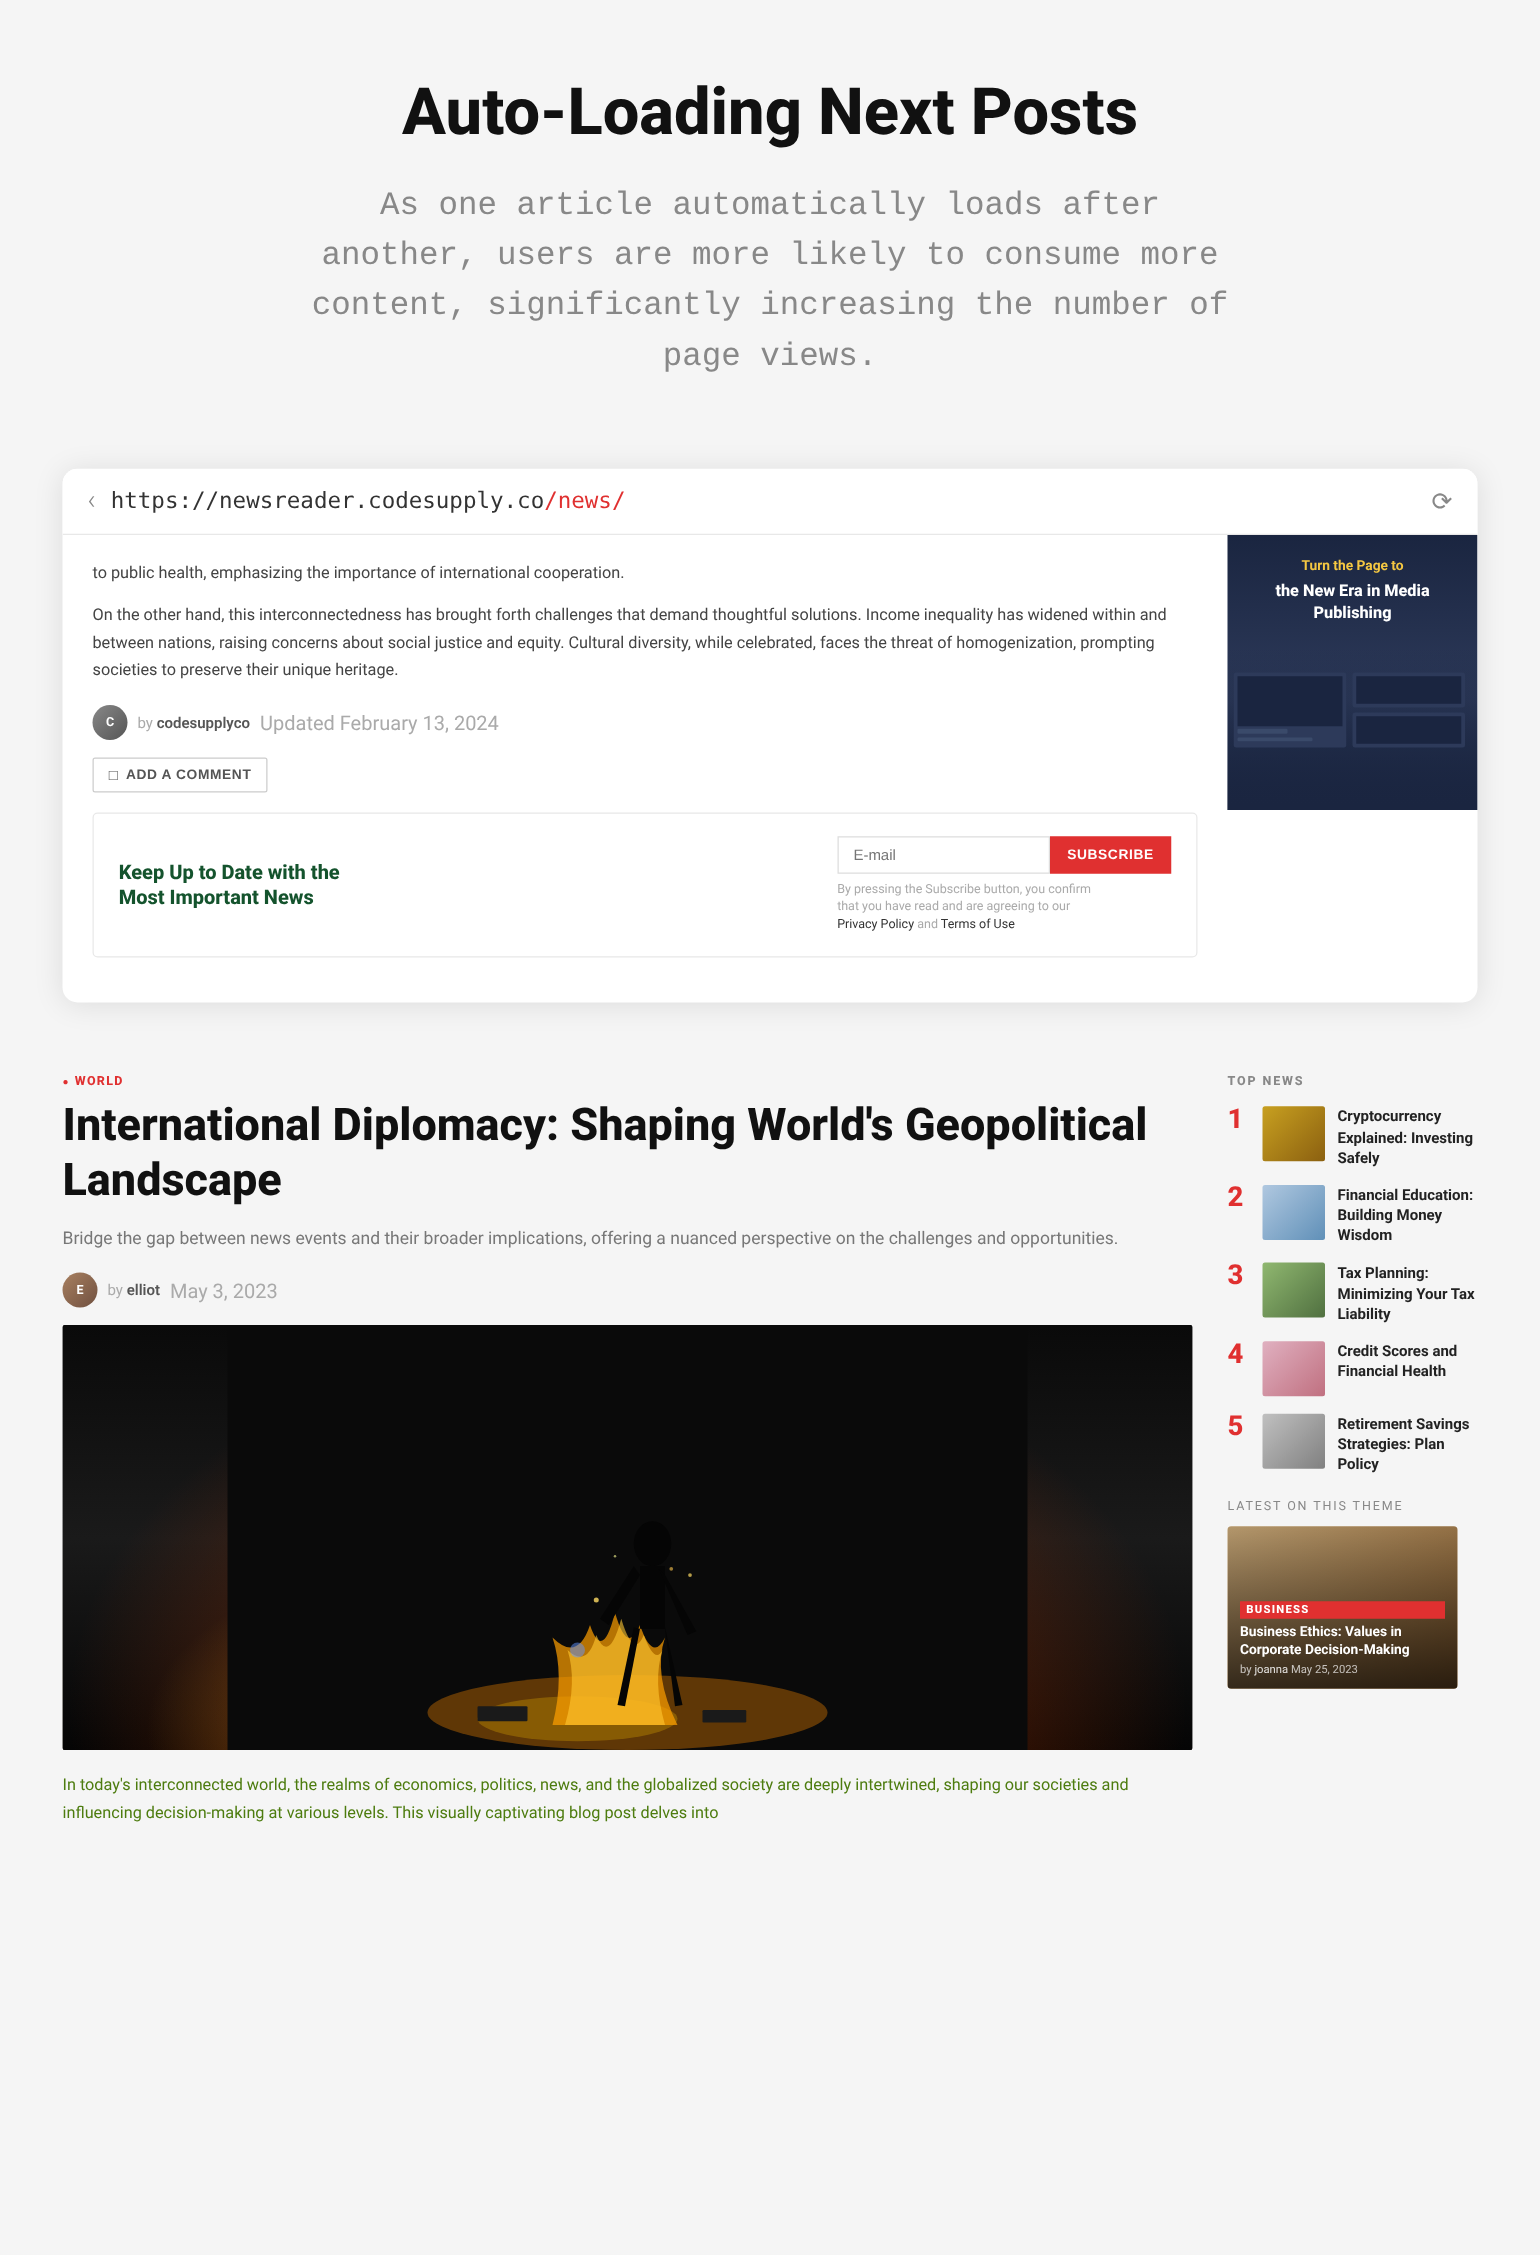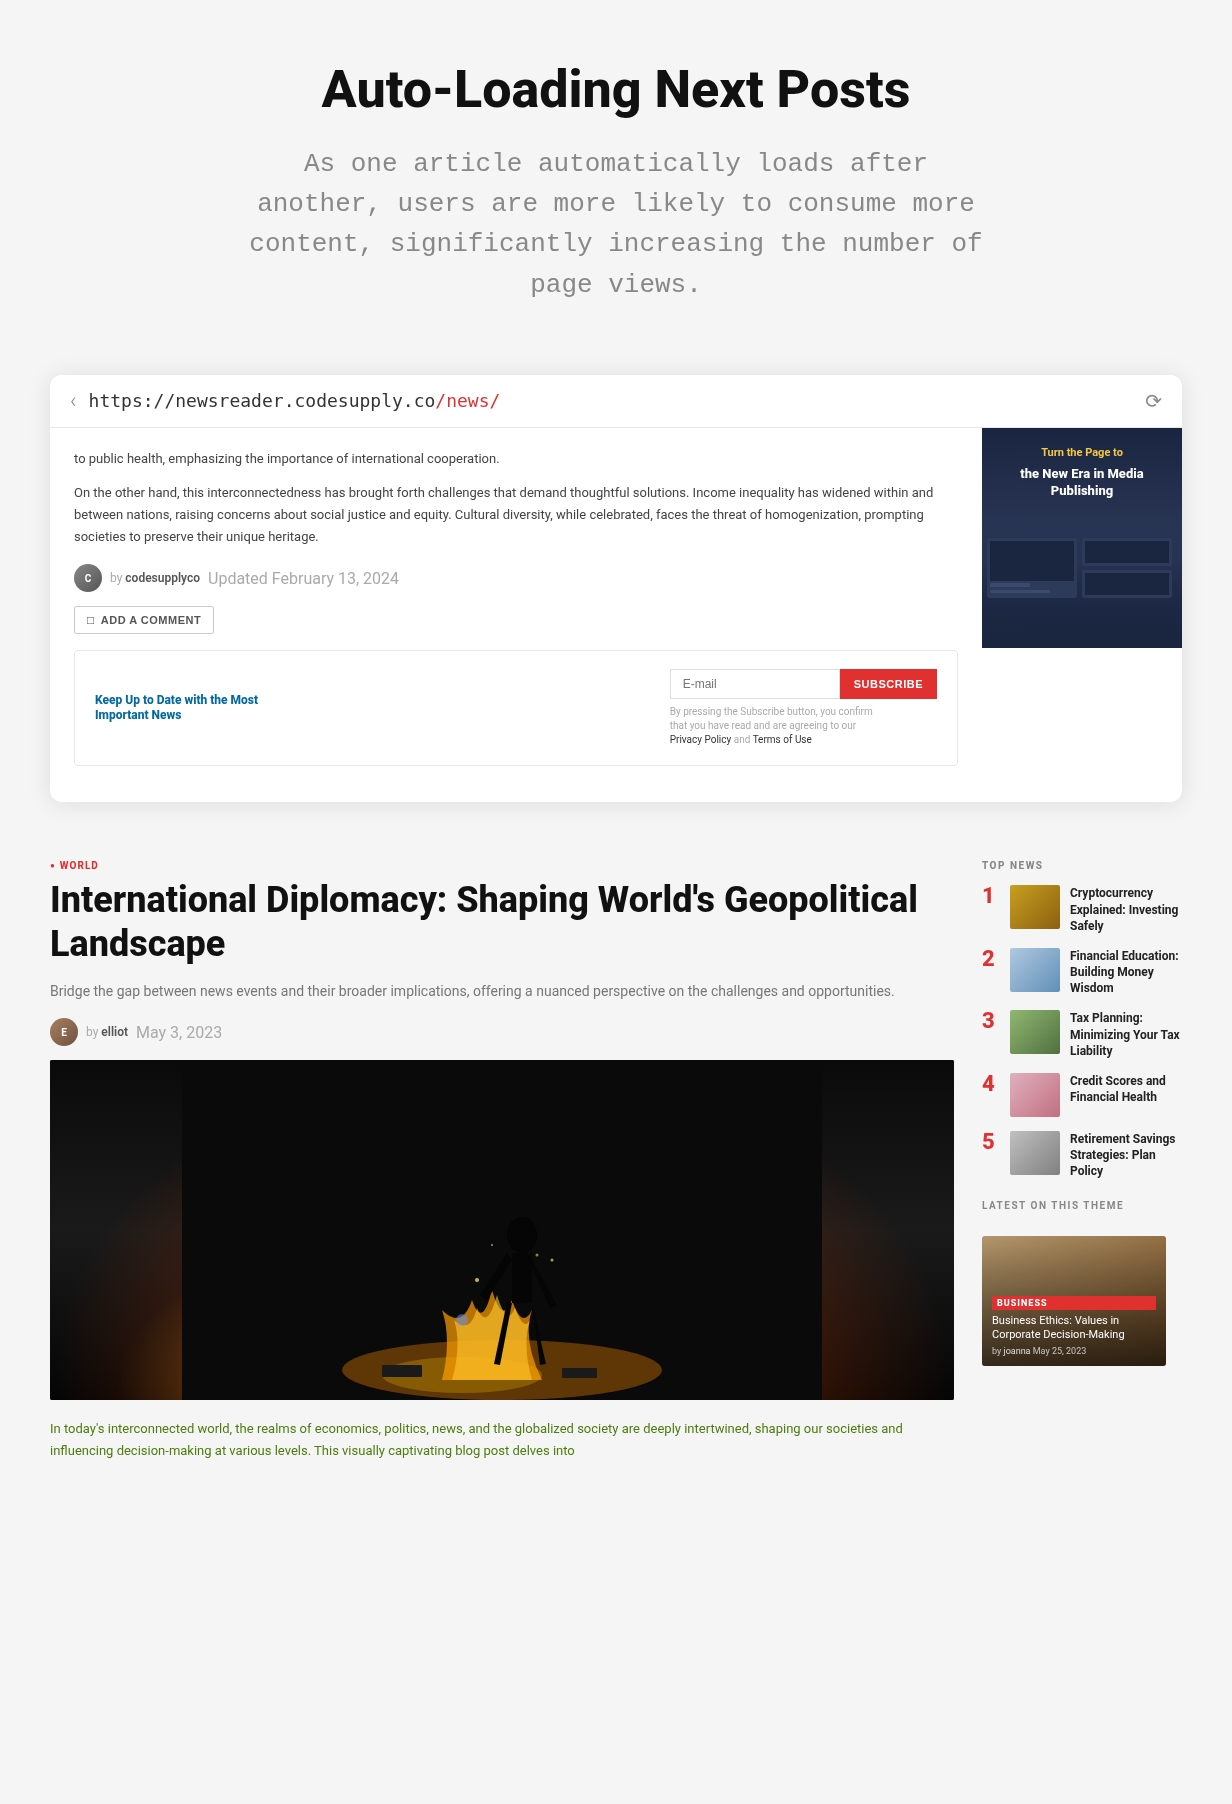--- a/index.html
+++ b/index.html
@@ -143,23 +143,23 @@
       border: 1px solid #e8e8e8;
       border-radius: 4px;
       margin: 16px 0;
       padding: 18px 20px;
       display: flex;
       align-items: center;
       justify-content: space-between;
       gap: 20px;
     }
     .subscribe-title {
-      font-size: 12px;
-      font-weight: 800;
-      color: #0369a1;
+      font-size: 16px;
+      font-weight: 800;
+      color: #14532d;
       max-width: 200px;
       line-height: 1.3;
     }
     .subscribe-form {
       display: flex;
       flex-direction: column;
       gap: 6px;
     }
     .subscribe-row {
       display: flex;
@@ -351,25 +351,25 @@
     
     .thumb-gold { background: linear-gradient(135deg, #c8a020, #8b6010); }
     .thumb-blue { background: linear-gradient(135deg, #b0c8e0, #6090b8); }
     .thumb-green { background: linear-gradient(135deg, #90b870, #507040); }
     .thumb-pink { background: linear-gradient(135deg, #e0b0c0, #c07080); }
     .thumb-gray { background: linear-gradient(135deg, #c0c0c0, #808080); }
 
     
     .latest-label {
       font-size: 10px;
-      font-weight: 700;
+      font-weight: 400;
       color: #888;
       letter-spacing: 1.5px;
       text-transform: uppercase;
-      margin-bottom: 25px;
+      margin-bottom: 10px;
       margin-top: 20px;
     }
     .latest-card {
       width: 184px;
       height: 130px;
       border-radius: 3px;
       overflow: hidden;
       position: relative;
       background: linear-gradient(135deg, #c8a878 0%, #8b6030 100%);
     }
@@ -387,21 +387,21 @@
       font-weight: 800;
       color: #fff;
       letter-spacing: 1px;
       background: #e03030;
       display: inline-block;
       padding: 2px 5px;
       margin-bottom: 4px;
     }
     .latest-card-title {
       font-size: 11px;
-      font-weight: 400;
+      font-weight: 700;
       color: #fff;
       line-height: 1.3;
     }
     .latest-card-meta {
       font-size: 9px;
       color: rgba(255,255,255,0.7);
       margin-top: 3px;
     }
     .latest-card-meta a {
       color: rgba(255,255,255,0.85);

